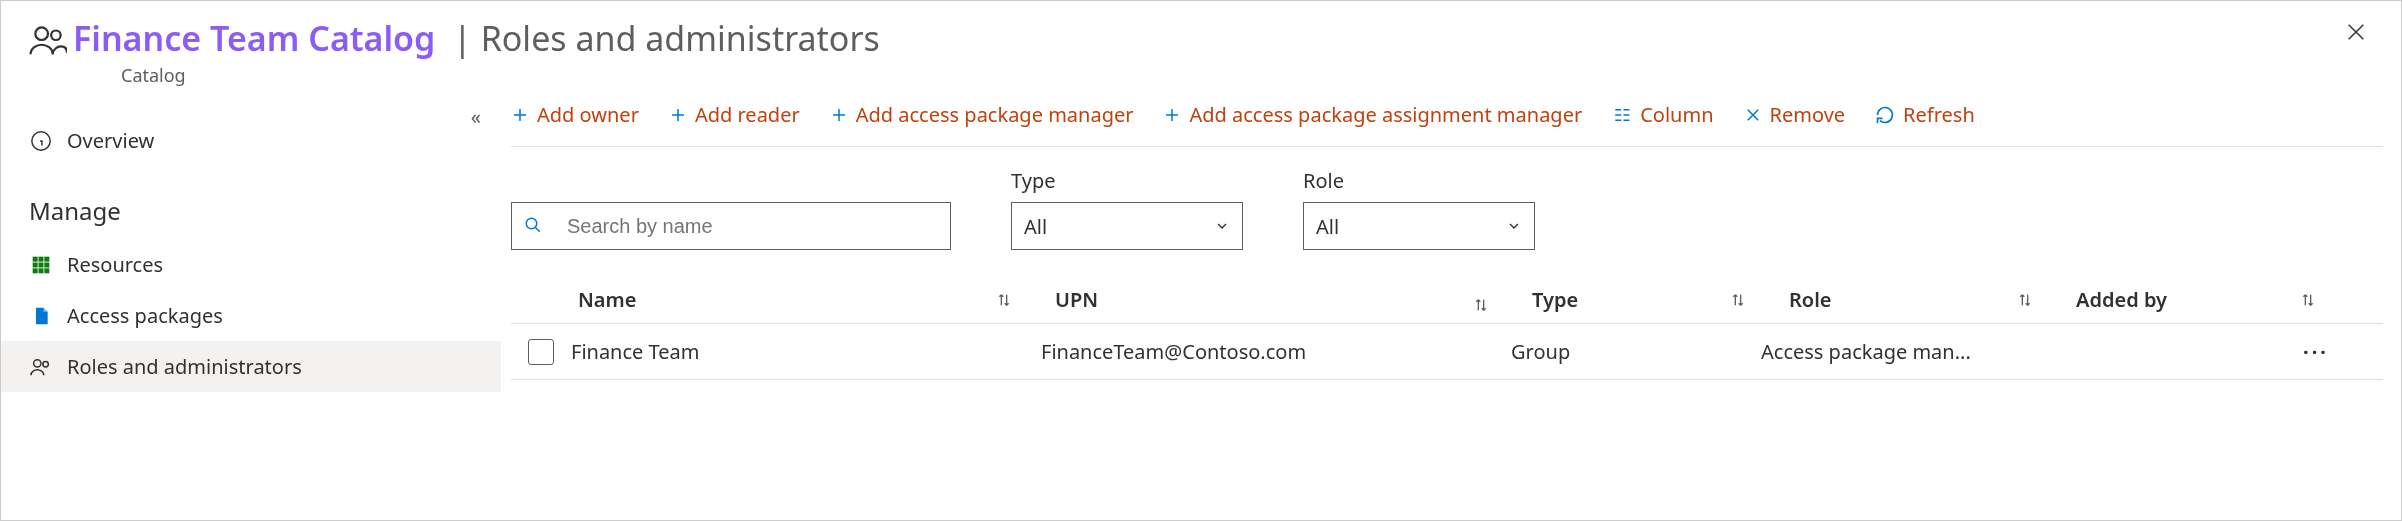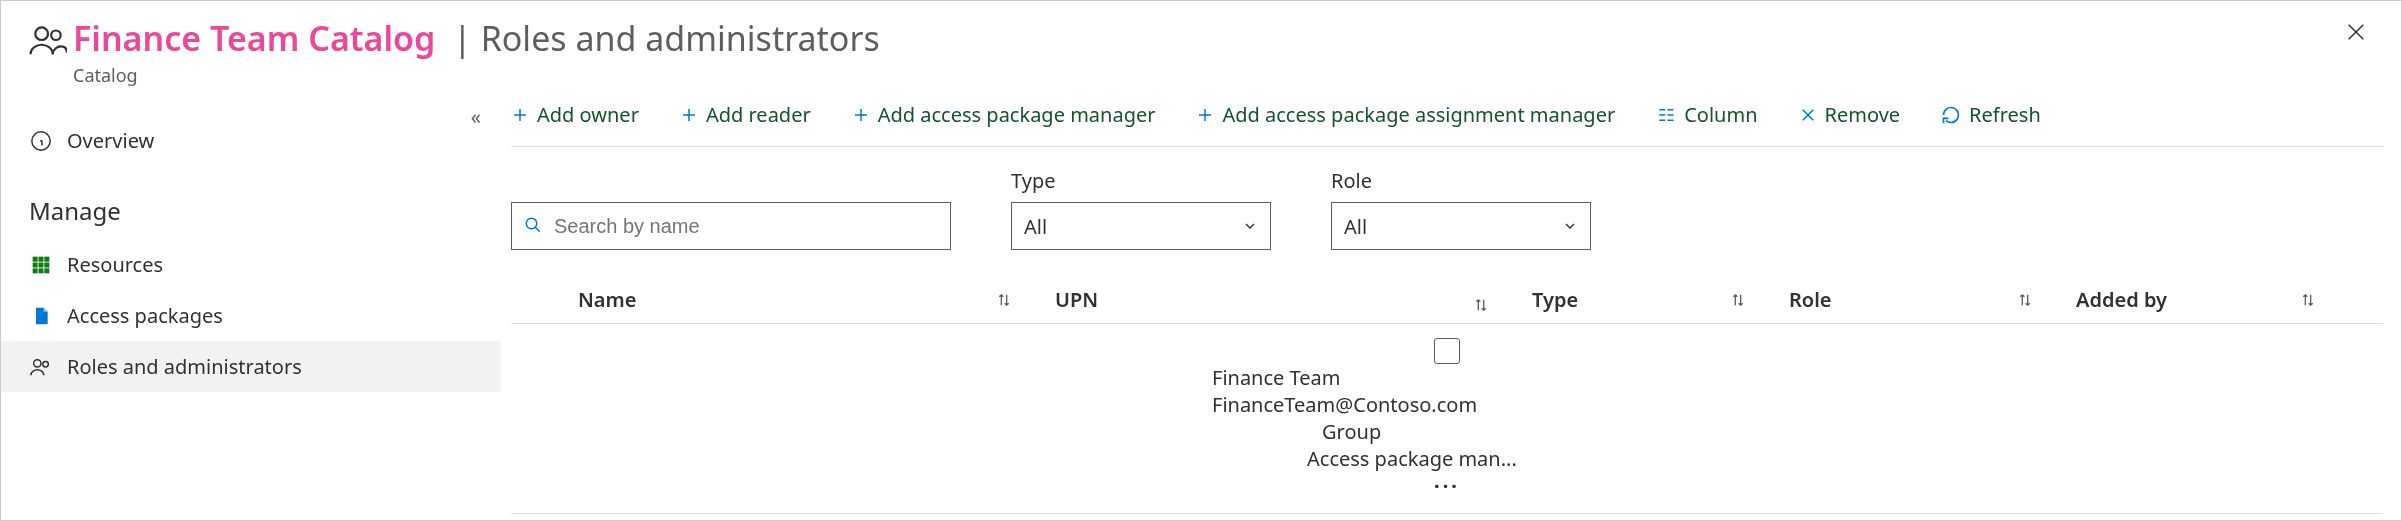--- a/index.html
+++ b/index.html
@@ -4,63 +4,63 @@
 <style>
   * { box-sizing: border-box; }
   html,body { margin:0; padding:0; font-family:"Segoe UI",system-ui,-apple-system,sans-serif; color:#323130; background:#fff; height:100%; }
   .window { border:1px solid #ccc; width:2402px; height:521px; display:flex; flex-direction:column; overflow:hidden; }
 
   
   .header { display:flex; align-items:flex-start; padding:14px 28px 0 28px; }
   .header-icon { width:44px; padding-top:6px; flex:none; }
   .header-titles { flex:1; }
   .title-line { font-size:34px; font-weight:400; color:#605e5c; }
-  .title-line strong { font-weight:600; color:#ec4899; }
-  .subtitle { font-size:18px; color:#605e5c; margin-top:2px; }
+  .title-line strong { font-weight:600; color:#8b5cf6; }
+  .subtitle { font-size:18px; color:#605e5c; margin-top:2px;margin-left:48px; }
   .close-btn { padding:6px; cursor:pointer; }
 
   
   .body { display:flex; flex:1; overflow:hidden; }
 
   
   .sidebar { width:500px; flex:none; padding-top:28px; position:relative; }
   .collapse { position:absolute; top:16px; right:20px; font-size:20px; color:#605e5c; cursor:pointer; }
   .nav-item { display:flex; align-items:center; gap:14px; padding:12px 28px; font-size:20px; cursor:pointer;text-align:right; }
   .nav-item.active { background:#f3f2f1; }
   .nav-item .nav-icon { width:24px; display:flex; justify-content:center; }
   .section-label { padding:28px 28px 12px 28px; font-size:24px; color:#323130; }
 
   
   .main { flex:1; padding:0 20px 0 10px; display:flex; flex-direction:column; }
 
   
-  .toolbar { display:flex; align-items:flex-start; gap:41px; padding:14px 0 18px 0; font-size:20px; color:#14532d; border-bottom:0; }
+  .toolbar { display:flex; align-items:flex-start; gap:30px; padding:14px 0 18px 0; font-size:20px; color:#c2410c; border-bottom:0; }
   .tb-item { display:flex; align-items:center; gap:8px; cursor:pointer; }
   .tb-item .ic { display:inline-flex; }
   .main hr.sep { border:none; border-top:1px solid #e1dfdd; margin:0 0 14px 0; }
 
   
   .filters { display:flex; gap:60px; align-items:flex-end; padding:6px 0 26px 0; }
-  .search { border:1px solid #605e5c; height:48px; width:440px; display:flex; align-items:center; gap:10px; padding:0 12px; font-size:20px; color:#605e5c; }
+  .search { border:1px solid #605e5c; height:48px; width:440px; display:flex; align-items:center; gap:23px; padding:0 12px; font-size:20px; color:#605e5c; }
   .search input { border:none; outline:none; flex:1; font-size:20px; color:#323130; }
   .filter-col { display:flex; flex-direction:column; gap:8px; }
   .filter-col label { font-size:20px; color:#323130; }
-  .dropdown { border:1px solid #605e5c; height:48px; width:260px; display:flex; align-items:center; justify-content:space-between; padding:0 12px; font-size:20px; cursor:pointer; }
+  .dropdown { border:1px solid #605e5c; height:48px; width:232px; display:flex; align-items:center; justify-content:space-between; padding:0 12px; font-size:20px; cursor:pointer; }
 
   
   .table-head { display:flex; align-items:center; border-bottom:1px solid #e1dfdd; padding:10px 0; font-size:20px; font-weight:600;gap:7px; }
   .col-ck { width:60px; display:flex; justify-content:center; }
   .col-name { width:470px; display:flex; align-items:center; justify-content:space-between; padding-right:36px; }
   .col-upn  { width:470px; display:flex; align-items:flex-end; justify-content:space-between; padding-right:36px; }
   .col-type { width:250px; display:flex; align-items:center; justify-content:space-between; padding-right:36px; }
   .col-role { width:280px; display:flex; align-items:center; justify-content:space-between; padding-right:36px; }
   .col-added{ width:250px; display:flex; align-items:center; justify-content:space-between; padding-right:10px; }
   .col-menu { flex:none; width:50px; text-align:center; }
   .sort { color:#605e5c; font-size:16px; display:inline-flex; }
-  .table-row { display:flex; align-items:center; padding:14px 0; border-bottom:1px solid #e1dfdd; font-size:20px;flex-direction:column; }
+  .table-row { display:flex; align-items:center; padding:14px 0; border-bottom:1px solid #e1dfdd; font-size:20px; }
   .table-row .col-upn { font-weight:400; }
   .checkbox { width:26px; height:26px; border:1px solid #605e5c; border-radius:3px; }
   .ellipsis { letter-spacing:3px; font-weight:bold; cursor:pointer; }
 </style>
 </head>
 <body>
 
 <div class="window">
 
   <div class="header">

